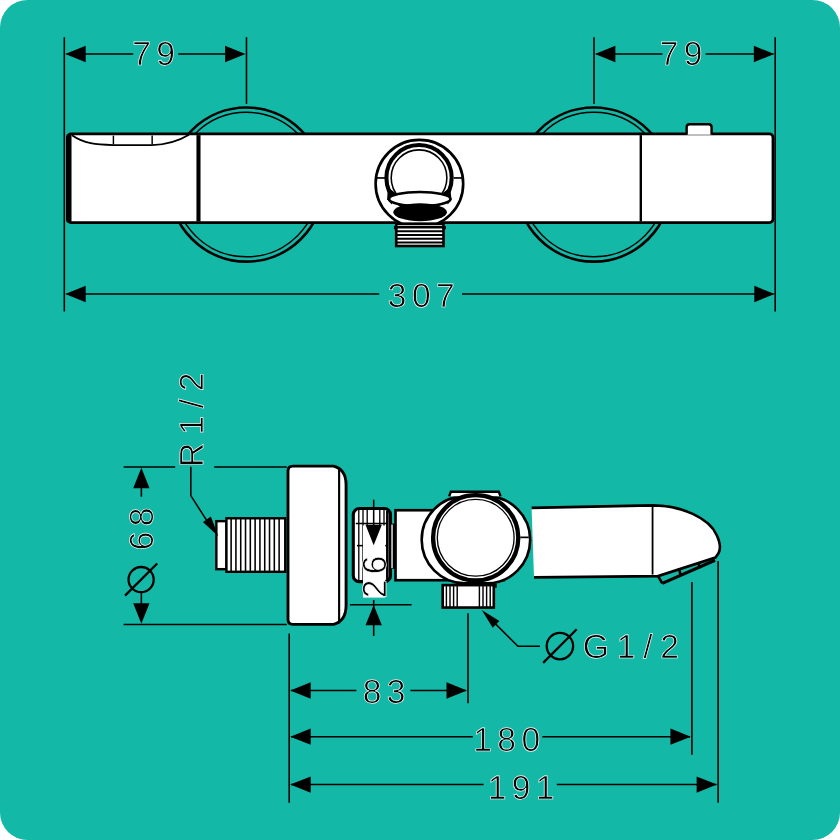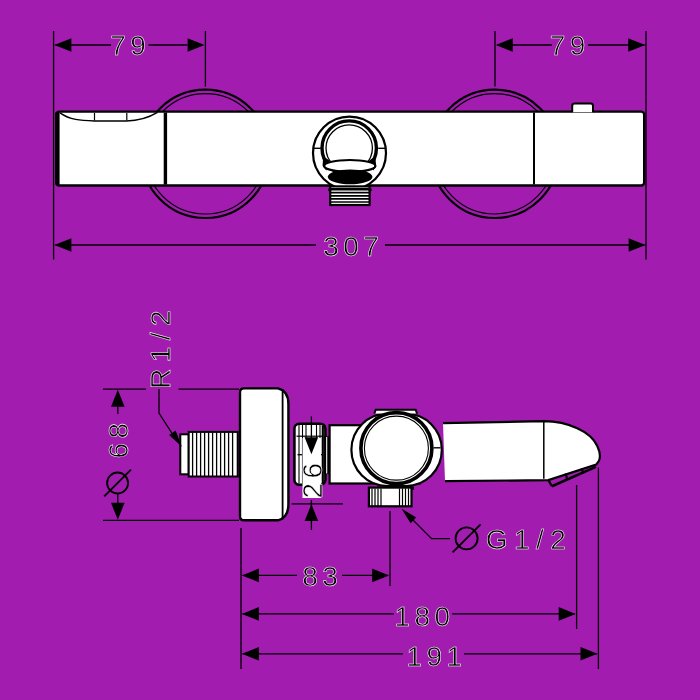--- a/index.html
+++ b/index.html
@@ -1,16 +1,16 @@
 <!DOCTYPE html>
 <html><head>
 <meta charset="utf-8">
 <style>
   html,body{margin:0;padding:0;background:#fff;}
-  #page{width:700px;height:700px;position:relative;background:#a21caf;}
+  #page{width:700px;height:700px;position:relative;background:#14b8a6;border-radius:23px;}
   svg{display:block;}
   text{font-family:"Liberation Sans", sans-serif;fill:#000;stroke:#fff;stroke-width:0.55px;}
 </style>
 </head>
 <body>
 <div id="page">
 <svg width="700" height="700" viewBox="0 0 700 700">
 <g id="topview" stroke="#000" fill="none">
 
   <circle cx="205.4" cy="153.8" r="64.2" stroke-width="2.2"></circle>

